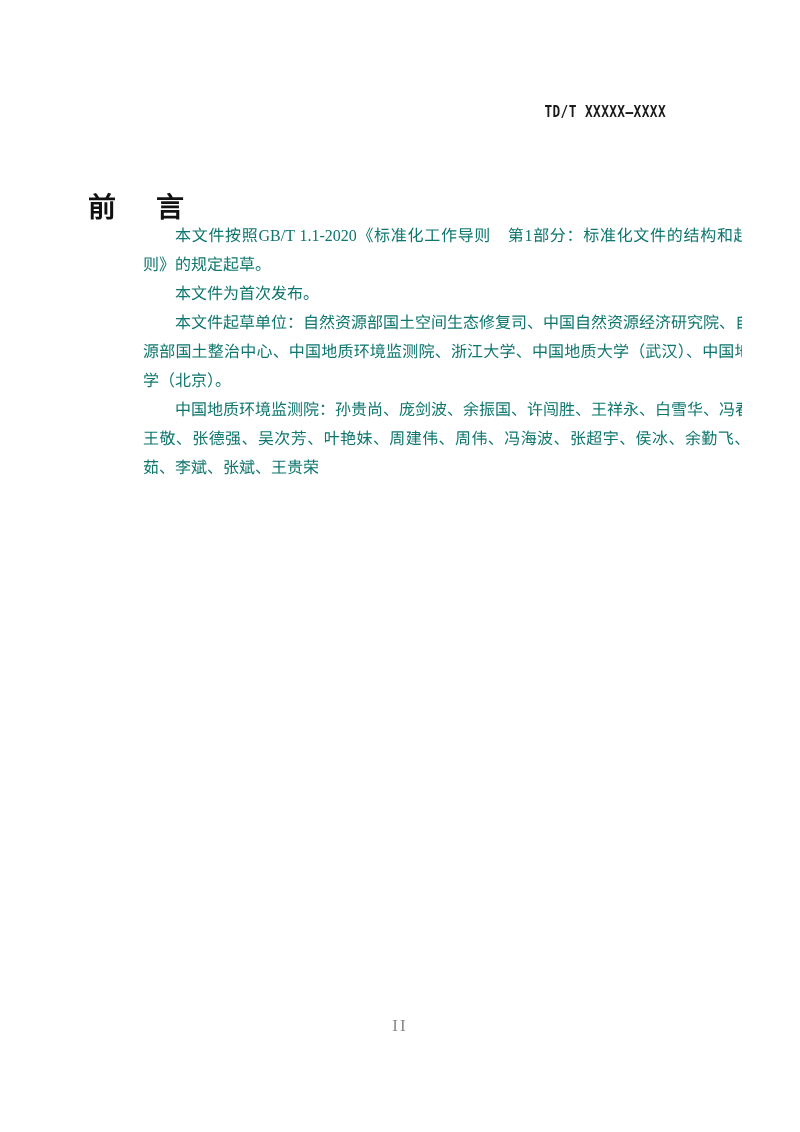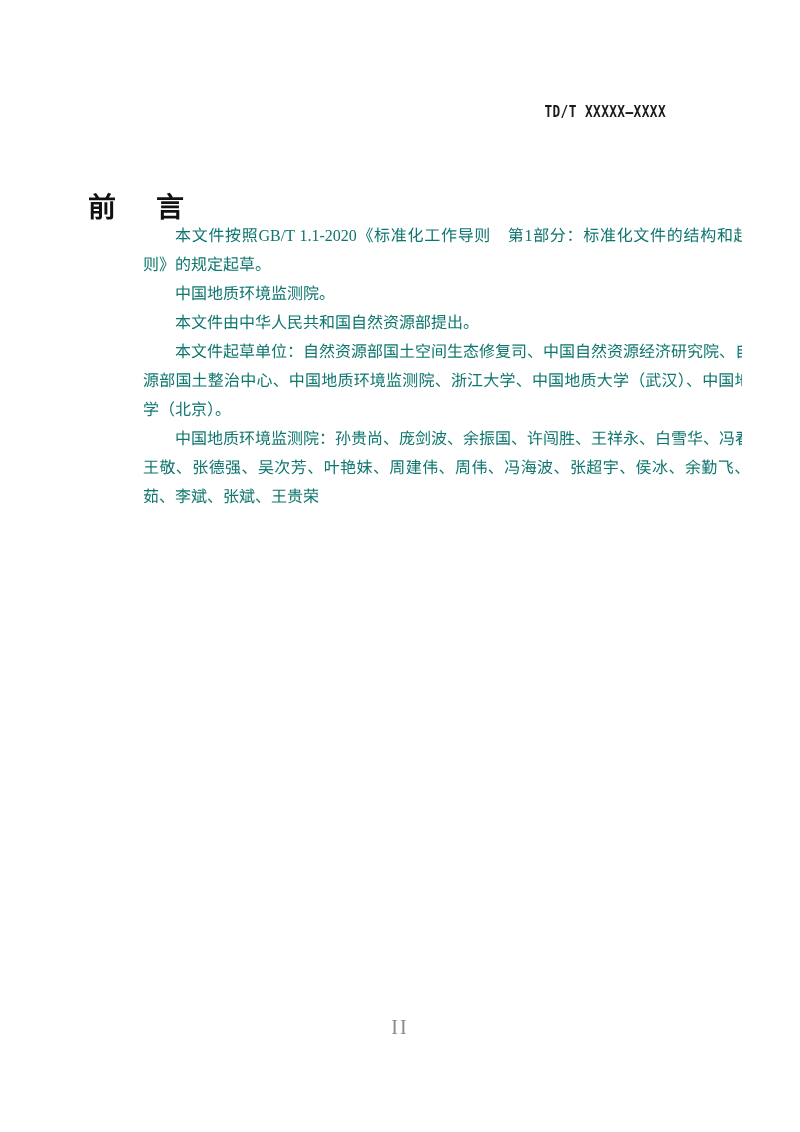--- a/index.html
+++ b/index.html
@@ -59,37 +59,36 @@
     text-align: justify;
     text-justify: inter-ideograph;
   }
   .page-number {
     position: absolute;
     top: 1008px;
     left: 0;
     right: 0;
     text-align: center;
     font-family: "Liberation Serif", "DejaVu Serif", serif;
-    font-size: 20px;
+    font-size: 17px;
     letter-spacing: 2px;
     color: #8a8a8a;
   }
 </style>
 </head>
 <body>
 
 <div class="page" style="background: rgb(255, 255, 255);">
 
   <div class="doc-code">TD/T XXXXX—XXXX</div>
 
   <h1 class="doc-title">前　言</h1>
 
   <div class="foreword-body" style="color: #0f766e;">
       <p>本文件按照GB/T 1.1-2020《标准化工作导则　第1部分：标准化文件的结构和起草规则》的规定起草。</p>
-      <p>中国地质环境监测院。</p>
-      <p>本文件由中华人民共和国自然资源部提出。</p>
+      <p>本文件为首次发布。</p>
       <p>本文件起草单位：自然资源部国土空间生态修复司、中国自然资源经济研究院、自然资源部国土整治中心、中国地质环境监测院、浙江大学、中国地质大学（武汉）、中国地质大学（北京）。</p>
       <p>中国地质环境监测院：孙贵尚、庞剑波、余振国、许闯胜、王祥永、白雪华、冯春涛、王敬、张德强、吴次芳、叶艳妹、周建伟、周伟、冯海波、张超宇、侯冰、余勤飞、李杏茹、李斌、张斌、王贵荣</p>
     </div>
 
   <div class="page-number" style="color: rgb(138, 138, 138);">II</div>
 
 </div>
 
 </body></html>

